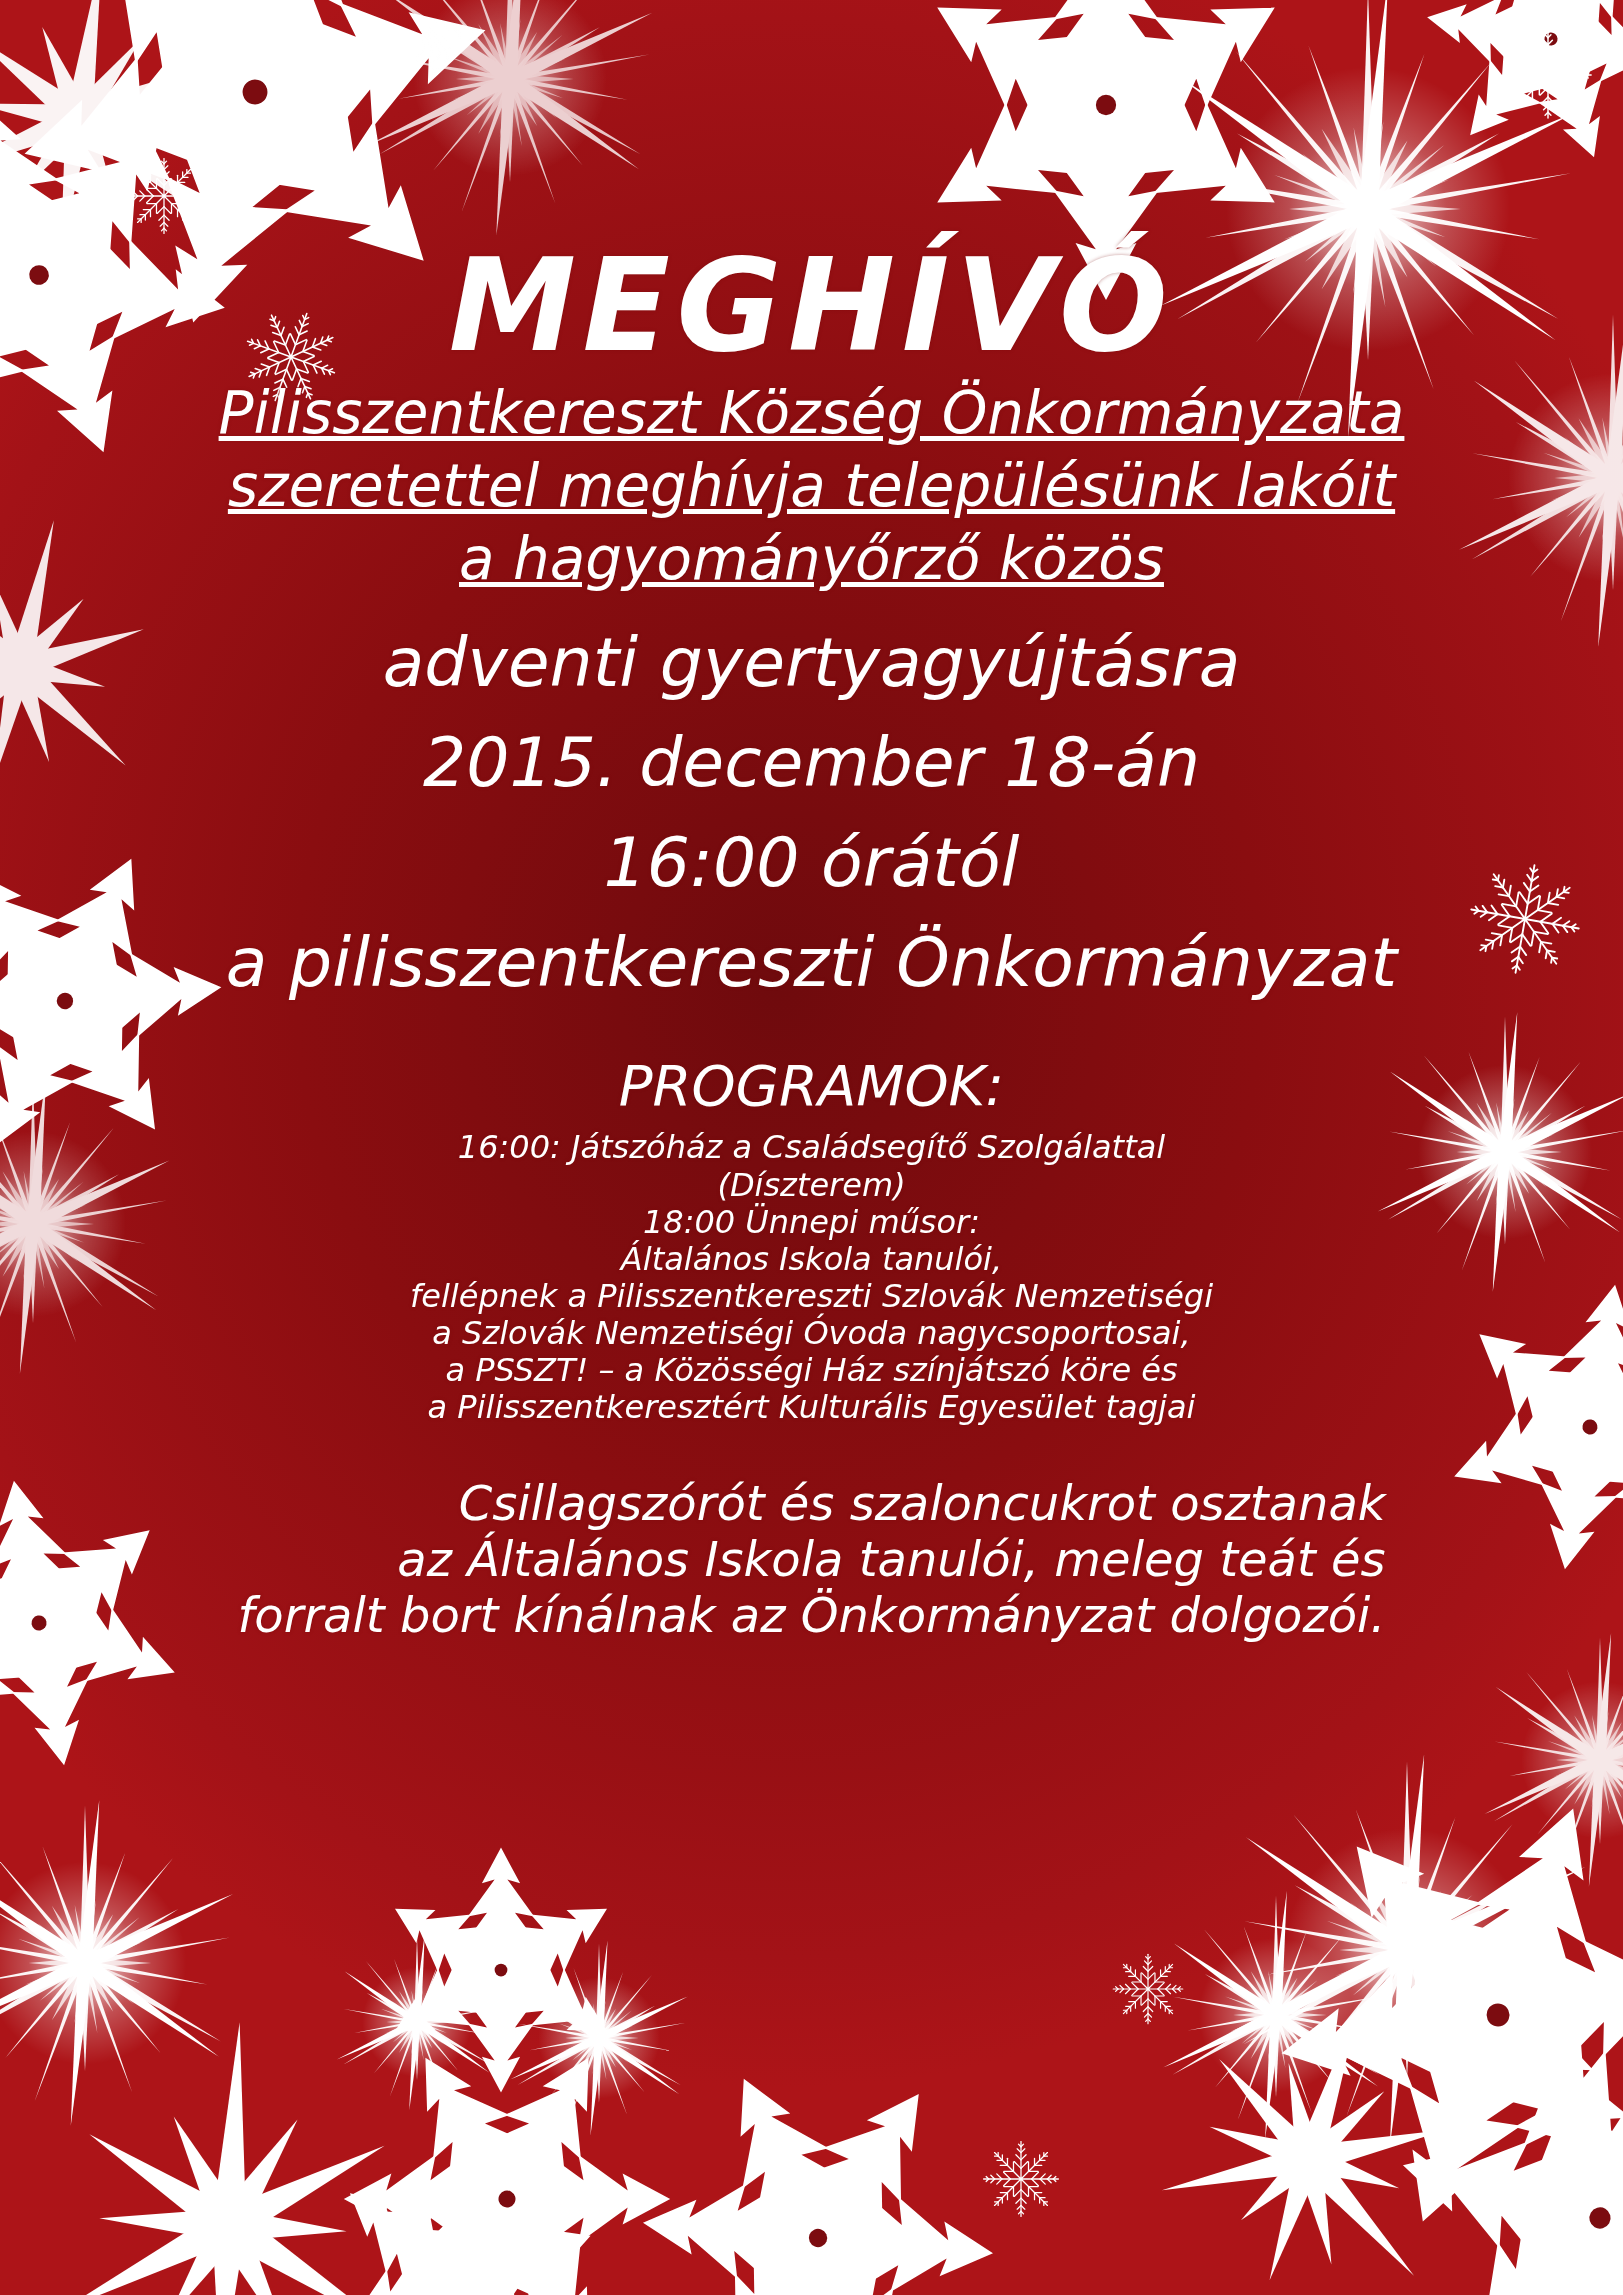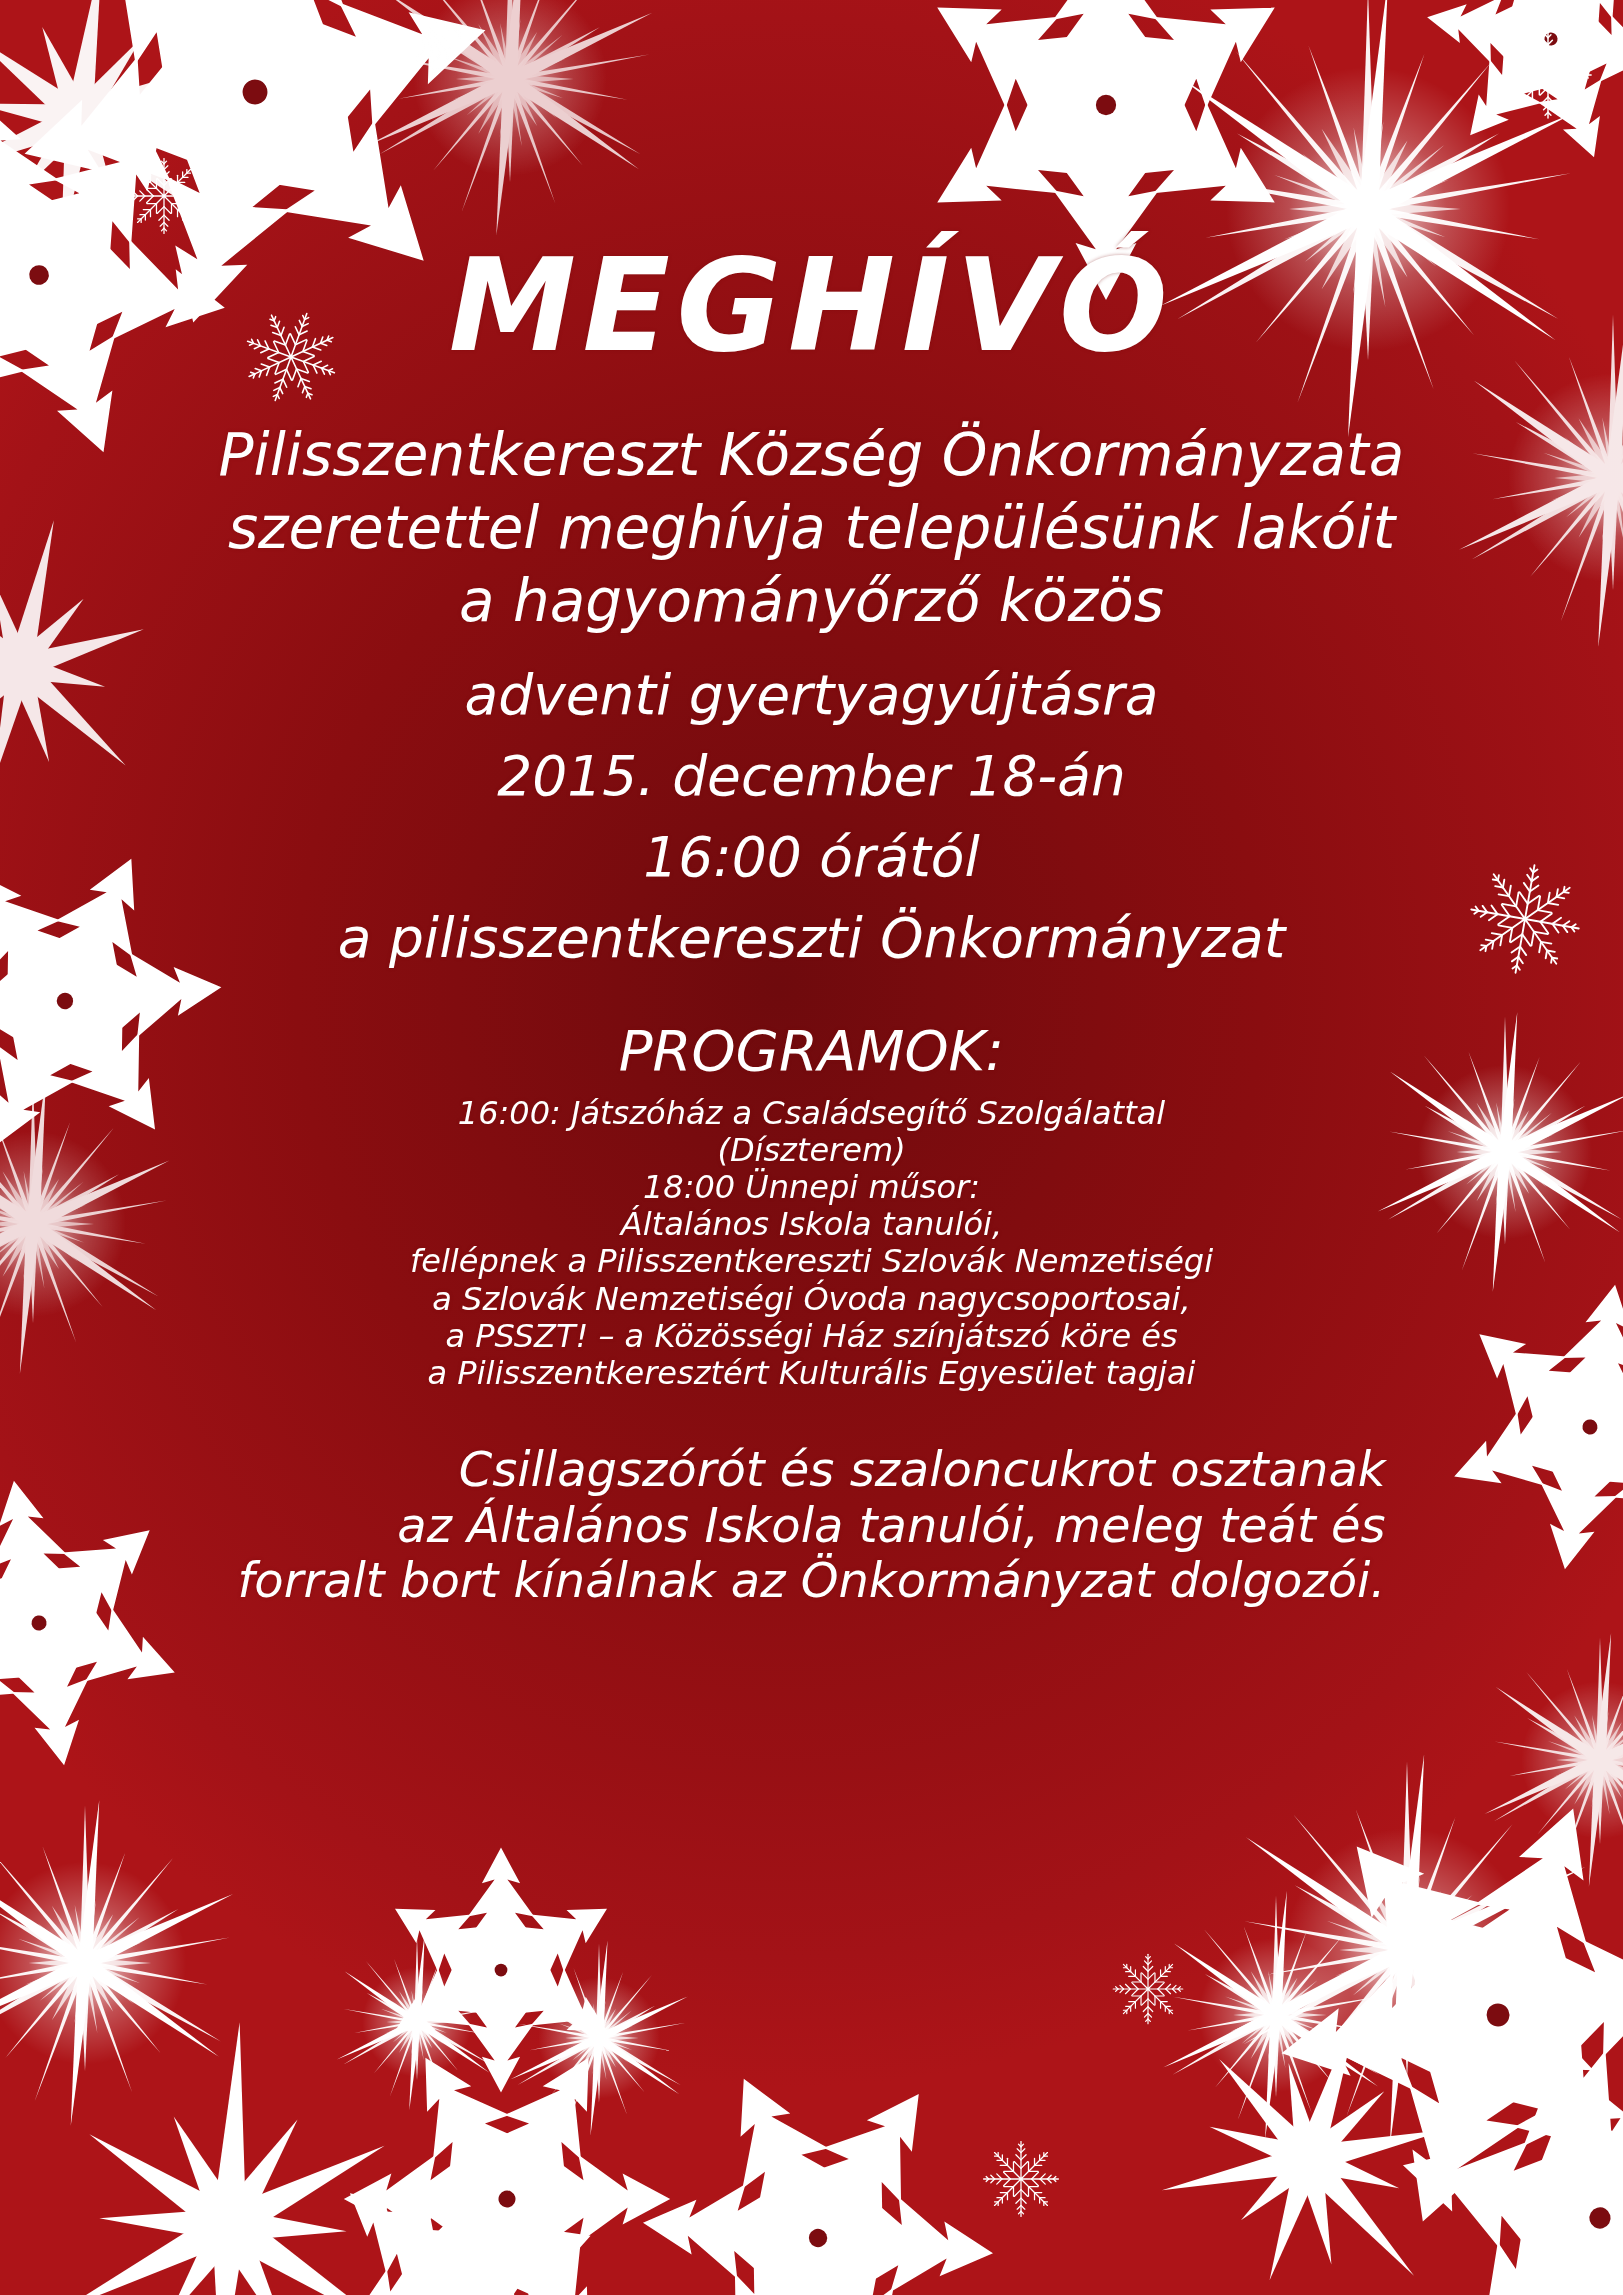--- a/index.html
+++ b/index.html
@@ -38,27 +38,27 @@
   }
   .title {
     margin: 236px 0 0 0;
     font-size: 128px;
     line-height: 1.1;
     font-weight: bold;
     letter-spacing: 6.5px;
     white-space: nowrap;
   }
   .intro {
-    margin-top: 42px;
     font-size: 58px;
     line-height: 1.26;
+    text-decoration: underline;
   }
   .event {
     margin-top: 17px;
-    font-size: 55px;
+    font-size: 68px;
     line-height: 1.47;
   }
   .programs-heading {
     margin-top: 42px;
     font-size: 56px;
     line-height: 1.1;
   }
   .programs {
     margin-top: 13px;
     font-size: 32px;

